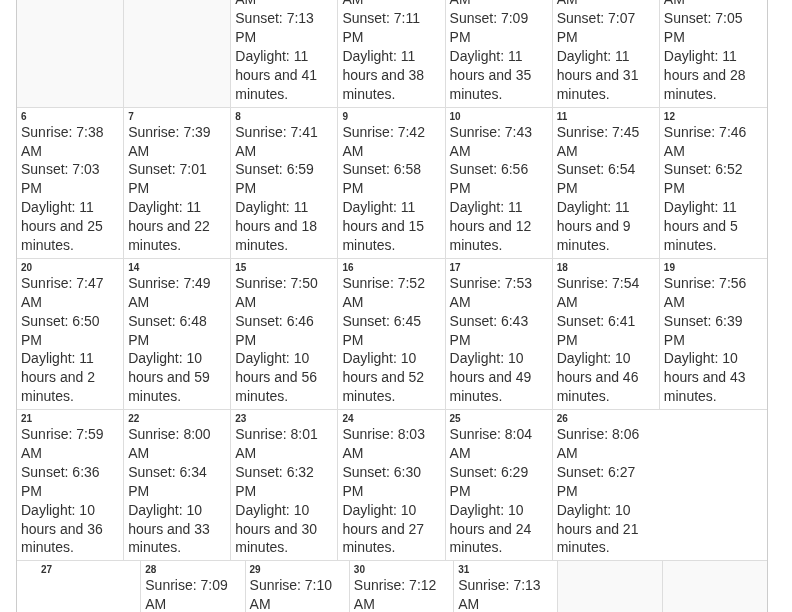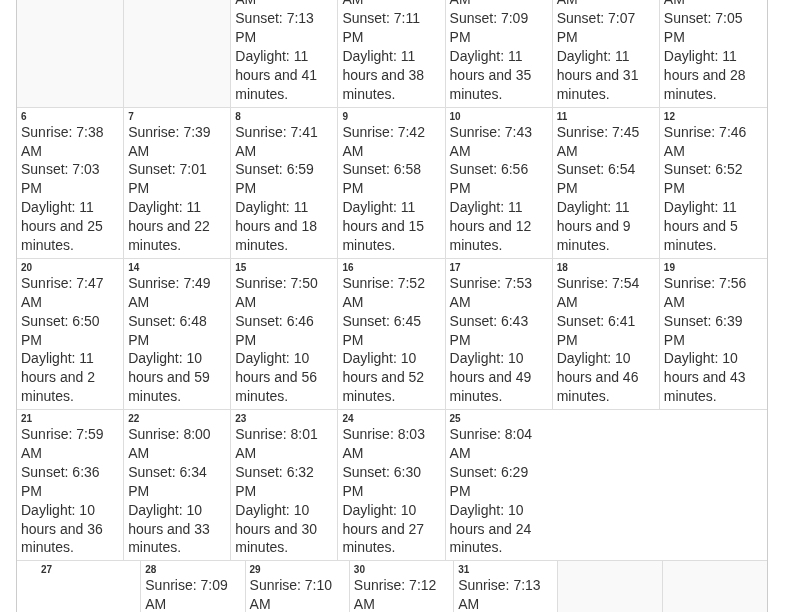--- a/index.html
+++ b/index.html
@@ -243,20 +243,24 @@
             <div class="cell-text">Sunrise: 8:01 AM<br>Sunset: 6:32 PM<br>Daylight: 10 hours and 30 minutes.</div>
           </div>
           <div class="cal-cell">
             <span class="day-num">24</span>
             <div class="cell-text">Sunrise: 8:03 AM<br>Sunset: 6:30 PM<br>Daylight: 10 hours and 27 minutes.</div>
           </div>
           <div class="cal-cell">
             <span class="day-num">25</span>
             <div class="cell-text">Sunrise: 8:04 AM<br>Sunset: 6:29 PM<br>Daylight: 10 hours and 24 minutes.</div>
           </div>
+          <div class="cal-cell">
+            <span class="day-num">26</span>
+            <div class="cell-text">Sunrise: 8:06 AM<br>Sunset: 6:27 PM<br>Daylight: 10 hours and 21 minutes.</div>
+          </div>
         </div>
         <div class="cal-row">
           <div class="cal-cell">
             <span class="day-num">27</span>
           </div>
           <div class="cal-cell">
             <span class="day-num">28</span>
             <div class="cell-text">Sunrise: 7:09 AM<br>Sunset: 5:24 PM<br>Daylight: 10 hours and 15 minutes.</div>
           </div>
           <div class="cal-cell">

